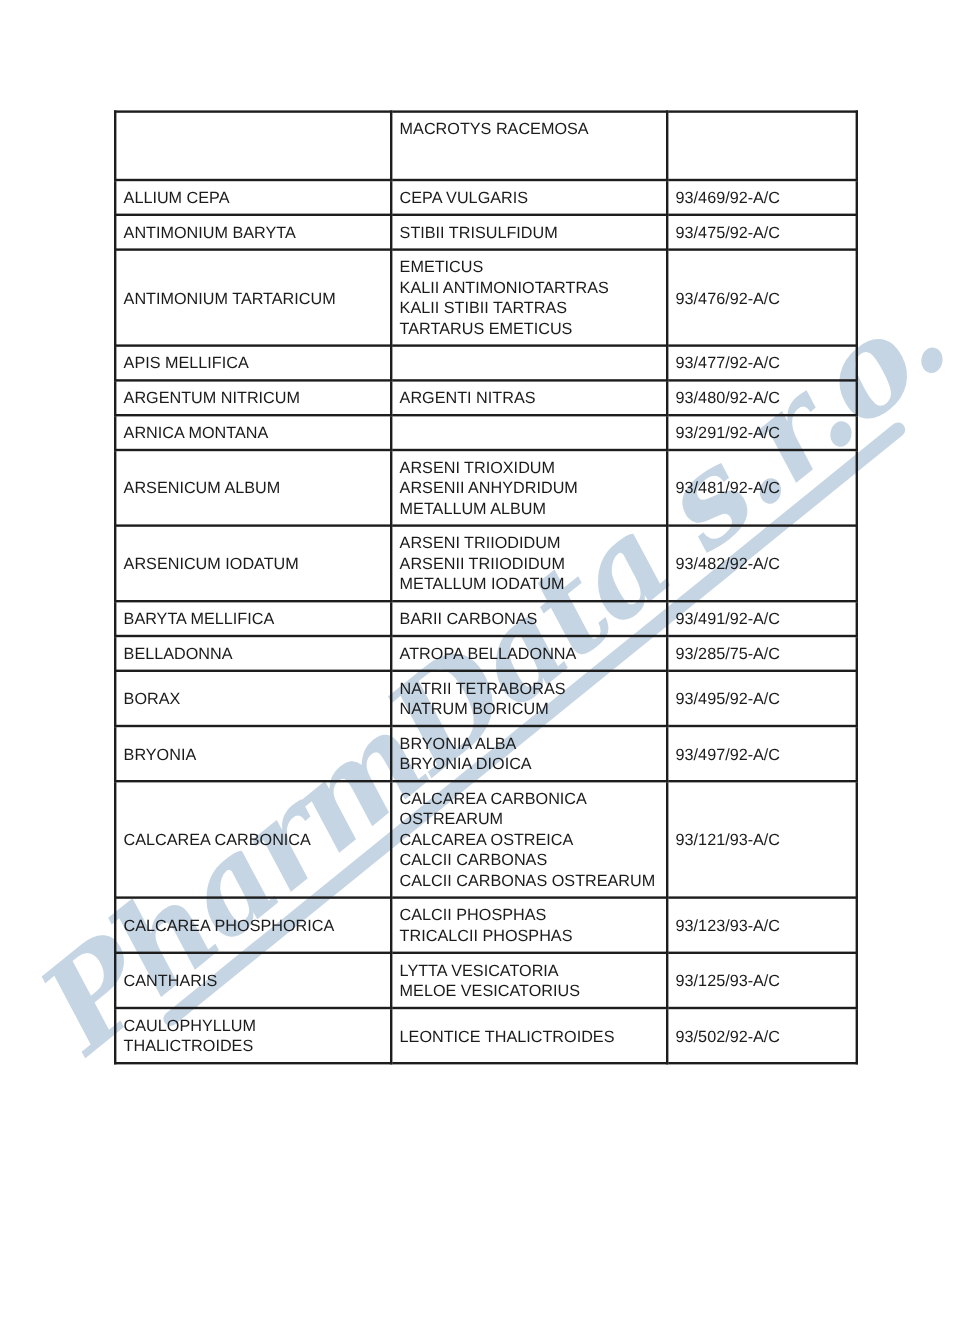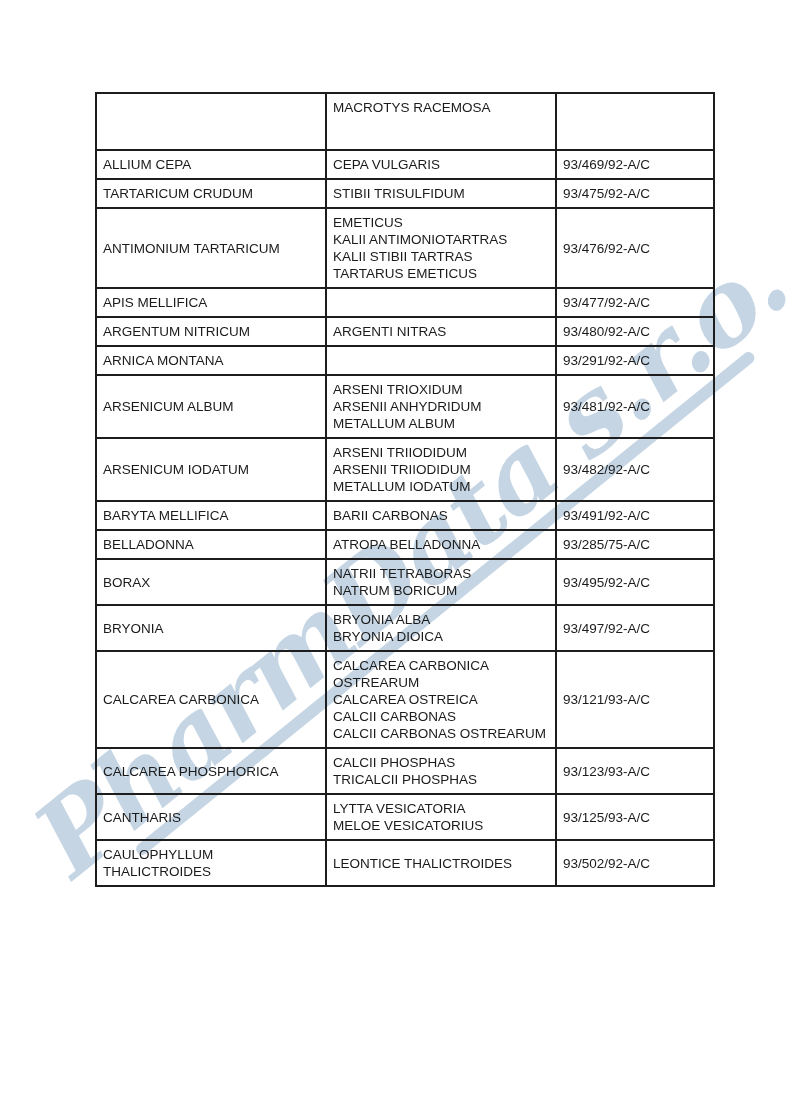--- a/index.html
+++ b/index.html
@@ -103,21 +103,21 @@
     <td class="col-reg"></td>
   </tr>
         <tr>
     <td class="col-name">ALLIUM CEPA</td>
     <td class="col-syn">
             <div>CEPA VULGARIS</div>
           </td>
     <td class="col-reg">93/469/92-A/C</td>
   </tr>
         <tr>
-    <td class="col-name">TARTARICUM CRUDUM</td>
+    <td class="col-name">ANTIMONIUM BARYTA</td>
     <td class="col-syn">
             <div>STIBII TRISULFIDUM</div>
           </td>
     <td class="col-reg">93/475/92-A/C</td>
   </tr>
         <tr>
     <td class="col-name">ANTIMONIUM TARTARICUM</td>
     <td class="col-syn">
             <div>EMETICUS</div>
             <div>KALII ANTIMONIOTARTRAS</div>

